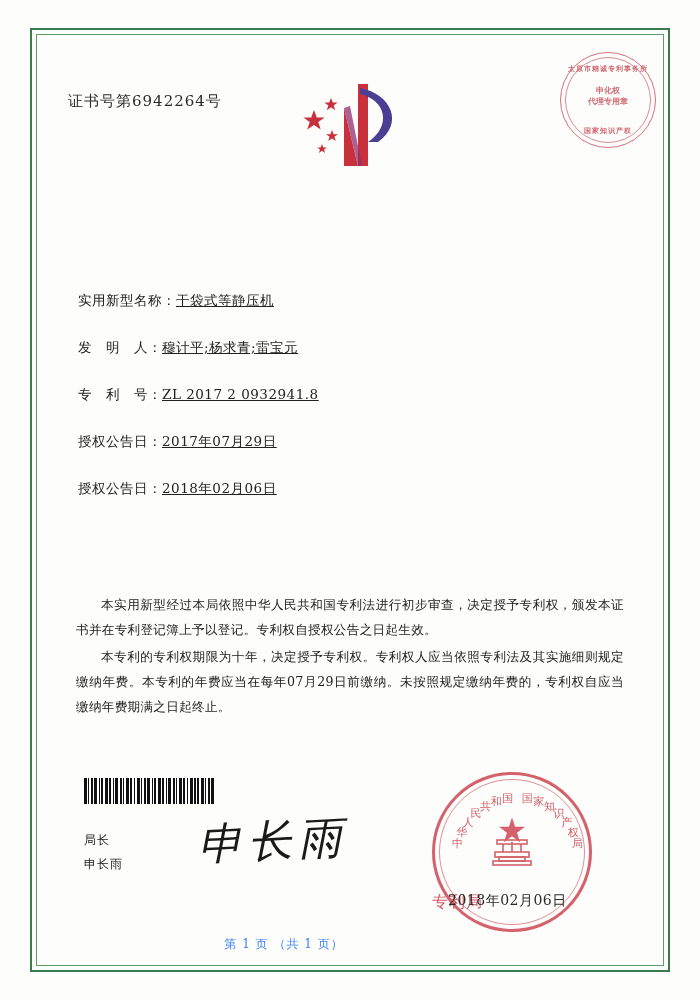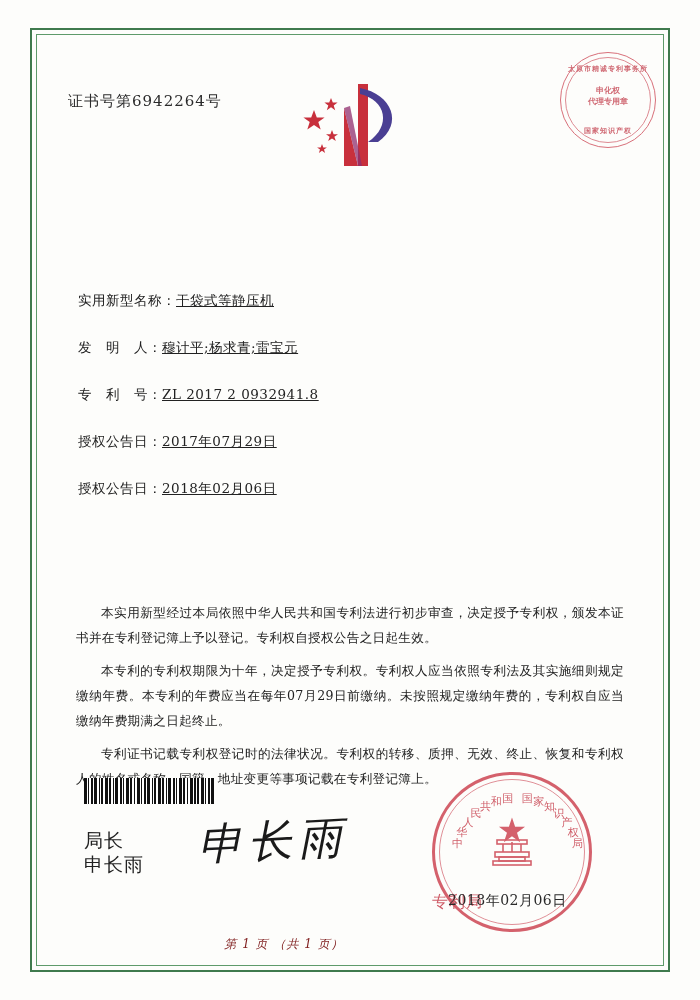--- a/index.html
+++ b/index.html
@@ -150,21 +150,21 @@
     left: 76px;
     top: 592px;
     width: 548px;
     font-size: 12.6px;
     line-height: 25px;
     color: #222222;
     text-align: justify;
     letter-spacing: 0.3px;
   }
   .body-text p {
-    margin: 8px 0 2px 0;
+    margin: 0 0 2px 0;
     text-indent: 25px;
   }
 
   
   .barcode {
     position: absolute;
     left: 84px;
     top: 778px;
     width: 205px;
     height: 26px;
@@ -174,21 +174,21 @@
     height: 26px;
     background: #111;
     vertical-align: top;
   }
 
   
   .sig-block {
     position: absolute;
     left: 84px;
     top: 828px;
-    font-size: 19px;
+    font-size: 12px;
     color: #222;
     line-height: 24px;
     letter-spacing: 1px;
   }
   .signature-script {
     position: absolute;
     left: 198px;
     top: 812px;
     font-size: 44px;
     font-family: "DejaVu Serif", "Liberation Serif", serif;
@@ -277,23 +277,22 @@
   }
 
   
   .footer {
     position: absolute;
     left: 0;
     top: 936px;
     width: 568px;
     text-align: center;
     font-size: 12px;
-    color: #7f1d1d;
+    color: #3b82f6;
     letter-spacing: 1px;
-    font-style: italic;
   }
 </style>
 </head>
 <body>
 
 <div class="page">
 
   <div class="border-outer"></div>
   <div class="border-inner"></div>
 
@@ -340,21 +339,20 @@
       <span class="field-label">授权公告日：</span><span class="field-value">2017年07月29日</span>
     </div>
     <div class="field-row">
       <span class="field-label">授权公告日：</span><span class="field-value">2018年02月06日</span>
     </div>
   </div>
 
   <div class="body-text">
     <p>本实用新型经过本局依照中华人民共和国专利法进行初步审查，决定授予专利权，颁发本证书并在专利登记簿上予以登记。专利权自授权公告之日起生效。</p>
     <p>本专利的专利权期限为十年，决定授予专利权。专利权人应当依照专利法及其实施细则规定缴纳年费。本专利的年费应当在每年07月29日前缴纳。未按照规定缴纳年费的，专利权自应当缴纳年费期满之日起终止。</p>
-    <p>专利证书记载专利权登记时的法律状况。专利权的转移、质押、无效、终止、恢复和专利权人的姓名或名称、国籍、地址变更等事项记载在专利登记簿上。</p>
   </div>
 
   <div class="barcode">
     <span style="width:3px"></span><span style="width:1px;background:#fff"></span><span style="width:1px"></span><span style="width:2px;background:#fff"></span><span style="width:2px"></span><span style="width:1px;background:#fff"></span><span style="width:3px"></span><span style="width:2px;background:#fff"></span><span style="width:1px"></span><span style="width:1px;background:#fff"></span><span style="width:2px"></span><span style="width:2px;background:#fff"></span><span style="width:3px"></span><span style="width:1px;background:#fff"></span><span style="width:2px"></span><span style="width:2px;background:#fff"></span><span style="width:1px"></span><span style="width:1px;background:#fff"></span><span style="width:3px"></span><span style="width:2px;background:#fff"></span><span style="width:2px"></span><span style="width:1px;background:#fff"></span><span style="width:1px"></span><span style="width:2px;background:#fff"></span><span style="width:3px"></span><span style="width:1px;background:#fff"></span><span style="width:2px"></span><span style="width:2px;background:#fff"></span><span style="width:1px"></span><span style="width:2px;background:#fff"></span><span style="width:3px"></span><span style="width:1px;background:#fff"></span><span style="width:1px"></span><span style="width:2px;background:#fff"></span><span style="width:2px"></span><span style="width:1px;background:#fff"></span><span style="width:3px"></span><span style="width:2px;background:#fff"></span><span style="width:1px"></span><span style="width:1px;background:#fff"></span><span style="width:2px"></span><span style="width:2px;background:#fff"></span><span style="width:3px"></span><span style="width:1px;background:#fff"></span><span style="width:2px"></span><span style="width:2px;background:#fff"></span><span style="width:1px"></span><span style="width:1px;background:#fff"></span><span style="width:3px"></span><span style="width:2px;background:#fff"></span><span style="width:2px"></span><span style="width:1px;background:#fff"></span><span style="width:1px"></span><span style="width:2px;background:#fff"></span><span style="width:3px"></span><span style="width:1px;background:#fff"></span><span style="width:2px"></span><span style="width:2px;background:#fff"></span><span style="width:1px"></span><span style="width:2px;background:#fff"></span><span style="width:3px"></span><span style="width:1px;background:#fff"></span><span style="width:2px"></span><span style="width:1px;background:#fff"></span><span style="width:2px"></span><span style="width:2px;background:#fff"></span><span style="width:3px"></span><span style="width:1px;background:#fff"></span><span style="width:1px"></span><span style="width:2px;background:#fff"></span><span style="width:2px"></span><span style="width:1px;background:#fff"></span><span style="width:3px"></span>
   </div>
 
   <div class="sig-block">
     <div>局长</div>
     <div>申长雨</div>
   </div>

